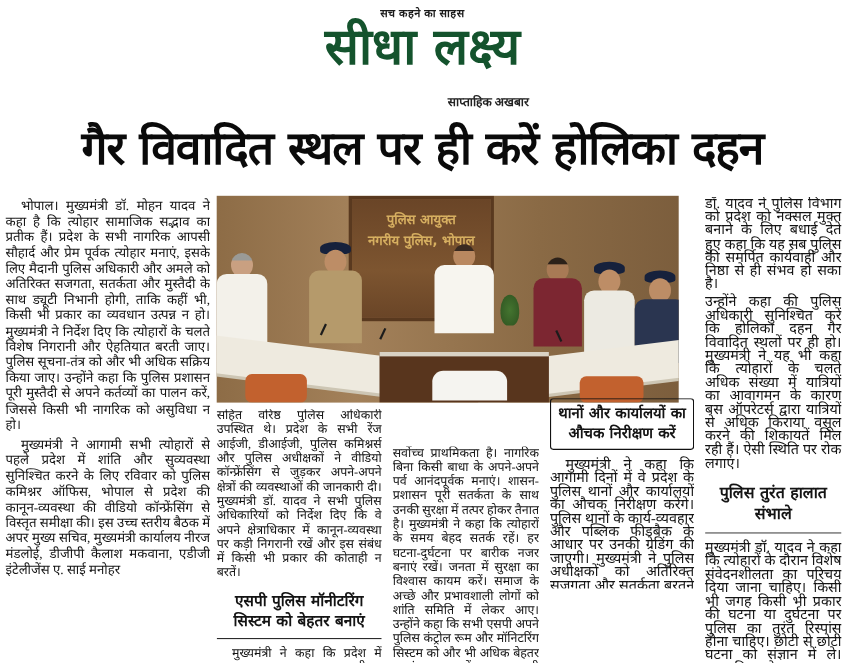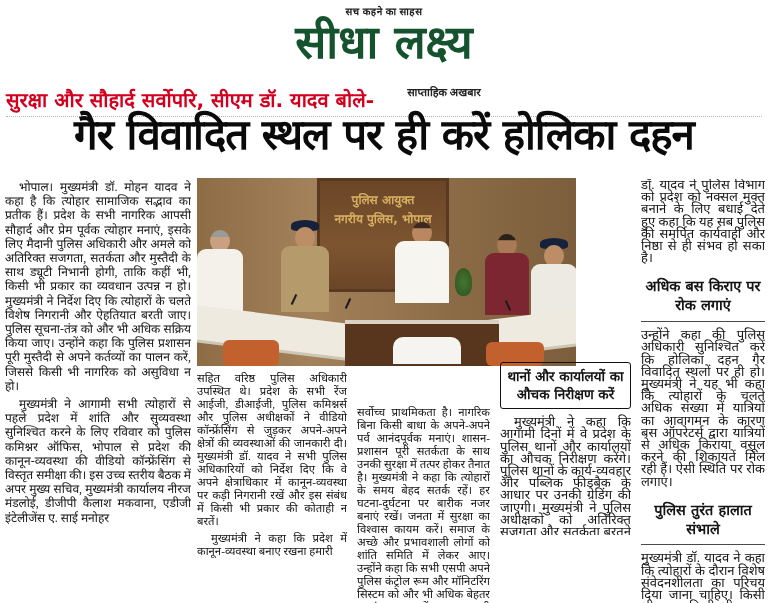--- a/index.html
+++ b/index.html
@@ -39,21 +39,21 @@
             padding:7px 0 6px;border-bottom:1.5px solid #2b2b2b;margin:2px 0 7px;
             font-family:"DejaVu Sans","Liberation Sans",sans-serif;}
   .boxhead{border:1.5px solid #111;border-radius:3px;font-weight:bold;font-size:13.5px;
            text-align:center;padding:5px 3px;line-height:1.3;margin:0 0 7px;
            font-family:"DejaVu Sans","Liberation Sans",sans-serif;}
   .subhead5{font-weight:bold;font-size:14.5px;text-align:center;line-height:1.3;
             padding:9px 0 6px;border-bottom:1px solid #4a4a4a;margin:0 0 7px;
             font-family:"DejaVu Sans","Liberation Sans",sans-serif;}
 
   
-  .photo{position:absolute;left:197px;top:178px;width:379px;height:188px;margin:0;
+  .photo{position:absolute;left:197px;top:178px;width:420px;height:188px;margin:0;
          overflow:hidden;background:linear-gradient(90deg,#8d6c46,#a3815a 30%,#8a6a45 70%,#7c5e3d);}
   .ph-panel{position:absolute;left:120px;top:0;width:132px;height:114px;
             background:linear-gradient(#6a4527,#7d5530 60%,#6a4527);
             border:3px solid #59391f;box-sizing:border-box;text-align:center;padding-top:10px;}
   .ph-board-line{color:#e8c06a;font-size:12px;font-weight:bold;line-height:1.6;
                  font-family:"DejaVu Sans","Liberation Sans",sans-serif;opacity:.85;}
   .person{position:absolute;}
   .head{display:block;width:20px;height:22px;border-radius:50%;background:#bd8d66;margin:0 auto;}
   .cap{display:block;width:28px;height:11px;background:#16213c;border-radius:50% 50% 25% 25%;
        margin:0 auto -4px;}
@@ -86,23 +86,20 @@
 <body>
 
 <div class="page">
 
   <header class="masthead">
     <div class="tagline">सच कहने का साहस</div>
     <h1 class="mast-title">सीधा लक्ष्य</h1>
     <div class="mast-sub">साप्ताहिक अखबार</div>
   </header>
 
-  <div class="kicker-row">
-    <span class="kicker">सुरक्षा और सौहार्द सर्वोपरि, सीएम डॉ. यादव बोले-</span>
-  </div>
 
   <h2 class="headline">गैर विवादित स्थल पर ही करें होलिका दहन</h2>
 
   <section class="col col1">
     <p class="body indent">भोपाल। मुख्यमंत्री डॉ. मोहन यादव ने कहा है कि त्योहार सामाजिक सद्भाव का प्रतीक हैं। प्रदेश के सभी नागरिक आपसी सौहार्द और प्रेम पूर्वक त्योहार मनाएं, इसके लिए मैदानी पुलिस अधिकारी और अमले को अतिरिक्त सजगता, सतर्कता और मुस्तैदी के साथ ड्यूटी निभानी होगी, ताकि कहीं भी, किसी भी प्रकार का व्यवधान उत्पन्न न हो। मुख्यमंत्री ने निर्देश दिए कि त्योहारों के चलते विशेष निगरानी और ऐहतियात बरती जाए। पुलिस सूचना-तंत्र को और भी अधिक सक्रिय किया जाए। उन्होंने कहा कि पुलिस प्रशासन पूरी मुस्तैदी से अपने कर्तव्यों का पालन करें, जिससे किसी भी नागरिक को असुविधा न हो।</p>
     <p class="body indent">मुख्यमंत्री ने आगामी सभी त्योहारों से पहले प्रदेश में शांति और सुव्यवस्था सुनिश्चित करने के लिए रविवार को पुलिस कमिश्नर ऑफिस, भोपाल से प्रदेश की कानून-व्यवस्था की वीडियो कॉन्फ्रेंसिंग से विस्तृत समीक्षा की। इस उच्च स्तरीय बैठक में अपर मुख्य सचिव, मुख्यमंत्री कार्यालय नीरज मंडलोई, डीजीपी कैलाश मकवाना, एडीजी इंटेलीजेंस ए. साई मनोहर</p>
   </section>
 
   <figure class="photo">
     <div class="ph-panel">
@@ -143,33 +140,33 @@
     <div class="monitor"></div>
     <div class="chair-l"></div>
     <div class="chair-r"></div>
     <span class="mic mic1"></span>
     <span class="mic mic2"></span>
     <span class="mic mic3"></span>
   </figure>
 
   <section class="col col2">
     <p class="body-s">सहित वरिष्ठ पुलिस अधिकारी उपस्थित थे। प्रदेश के सभी रेंज आईजी, डीआईजी, पुलिस कमिश्नर्स और पुलिस अधीक्षकों ने वीडियो कॉन्फ्रेंसिंग से जुड़कर अपने-अपने क्षेत्रों की व्यवस्थाओं की जानकारी दी। मुख्यमंत्री डॉ. यादव ने सभी पुलिस अधिकारियों को निर्देश दिए कि वे अपने क्षेत्राधिकार में कानून-व्यवस्था पर कड़ी निगरानी रखें और इस संबंध में किसी भी प्रकार की कोताही न बरतें।</p>
+    <h3 class="subhead2">एसपी पुलिस मॉनीटरिंग सिस्टम को बेहतर बनाएं</h3>
     <p class="body-s indent">मुख्यमंत्री ने कहा कि प्रदेश में कानून-व्यवस्था बनाए रखना हमारी</p>
   </section>
 
   <section class="col col3">
     <p class="body-s">सर्वोच्च प्राथमिकता है। नागरिक बिना किसी बाधा के अपने-अपने पर्व आनंदपूर्वक मनाएं। शासन-प्रशासन पूरी सतर्कता के साथ उनकी सुरक्षा में तत्पर होकर तैनात है। मुख्यमंत्री ने कहा कि त्योहारों के समय बेहद सतर्क रहें। हर घटना-दुर्घटना पर बारीक नजर बनाएं रखें। जनता में सुरक्षा का विश्वास कायम करें। समाज के अच्छे और प्रभावशाली लोगों को शांति समिति में लेकर आए। उन्होंने कहा कि सभी एसपी अपने पुलिस कंट्रोल रूम और मॉनिटरिंग सिस्टम को और भी अधिक बेहतर बनाएं। हर हाल में सुव्यवस्था बनी रहे, यह हम सबकी सामूहिक जिम्मेदारी है।</p>
   </section>
 
   <section class="col col4">
     <h3 class="boxhead">थानों और कार्यालयों का औचक निरीक्षण करें</h3>
     <p class="body-xs indent">मुख्यमंत्री ने कहा कि आगामी दिनों में वे प्रदेश के पुलिस थानों और कार्यालयों का औचक निरीक्षण करेंगे। पुलिस थानों के कार्य-व्यवहार और पब्लिक फीडबैक के आधार पर उनकी ग्रेडिंग की जाएगी। मुख्यमंत्री ने पुलिस अधीक्षकों को अतिरिक्त सजगता और सतर्कता बरतने की हिदायत देते हुए कहा कि कानून-व्यवस्था के संबंध में जो भी कारंवाई हो, वह पूरी तरह से पारदर्शी होनी चाहिए। मुख्यमंत्री ने कहा कि वर्तमान में परीक्षाएं चल रही हैं। इसलिए सभी परीक्षा केंद्रों और हॉस्टल्स पर निगरानी रखें। मुख्यमंत्री</p>
   </section>
 
   <section class="col col5">
     <p class="body-xs">डॉ. यादव ने पुलिस विभाग को प्रदेश को नक्सल मुक्त बनाने के लिए बधाई देते हुए कहा कि यह सब पुलिस की समर्पित कार्यवाही और निष्ठा से ही संभव हो सका है।</p>
-    <h3 class="subhead5">अधिक बस किराए पर रोक लगाएं</h3>
     <p class="body-xs">उन्होंने कहा की पुलिस अधिकारी सुनिश्चित करें कि होलिका दहन गैर विवादित स्थलों पर ही हो। मुख्यमंत्री ने यह भी कहा कि त्योहारों के चलते अधिक संख्या में यात्रियों का आवागमन के कारण बस ऑपरेटर्स द्वारा यात्रियों से अधिक किराया वसूल करने की शिकायतें मिल रही हैं। ऐसी स्थिति पर रोक लगाएं।</p>
     <h3 class="subhead5">पुलिस तुरंत हालात संभाले</h3>
     <p class="body-xs">मुख्यमंत्री डॉ. यादव ने कहा कि त्योहारों के दौरान विशेष संवेदनशीलता का परिचय दिया जाना चाहिए। किसी भी जगह किसी भी प्रकार की घटना या दुर्घटना पर पुलिस का तुरंत रिस्पांस होना चाहिए। छोटी से छोटी घटना को संज्ञान में ले। शुष्क दिवस के प्रावधान का पूरी कड़ाई से पालन सुनिश्चित किया जाए। सभी पुलिस अधिकारी अपने-अपने क्षेत्र में व्यवस्थाओं में और अधिक कसावट लाएं। वीडियो कॉन्फ्रेंसिंग में सभी मैदानी पुलिस अधिकारियों ने त्यौहारों के मद्देनजर की गई तैयारियों की जानकारी दी। सभी ने कहा कि शांति समिति की बैठकें कर सभी से लगातार बातचीत की जा रही है।</p>
   </section>
 
 </div>
 
 </body></html>

